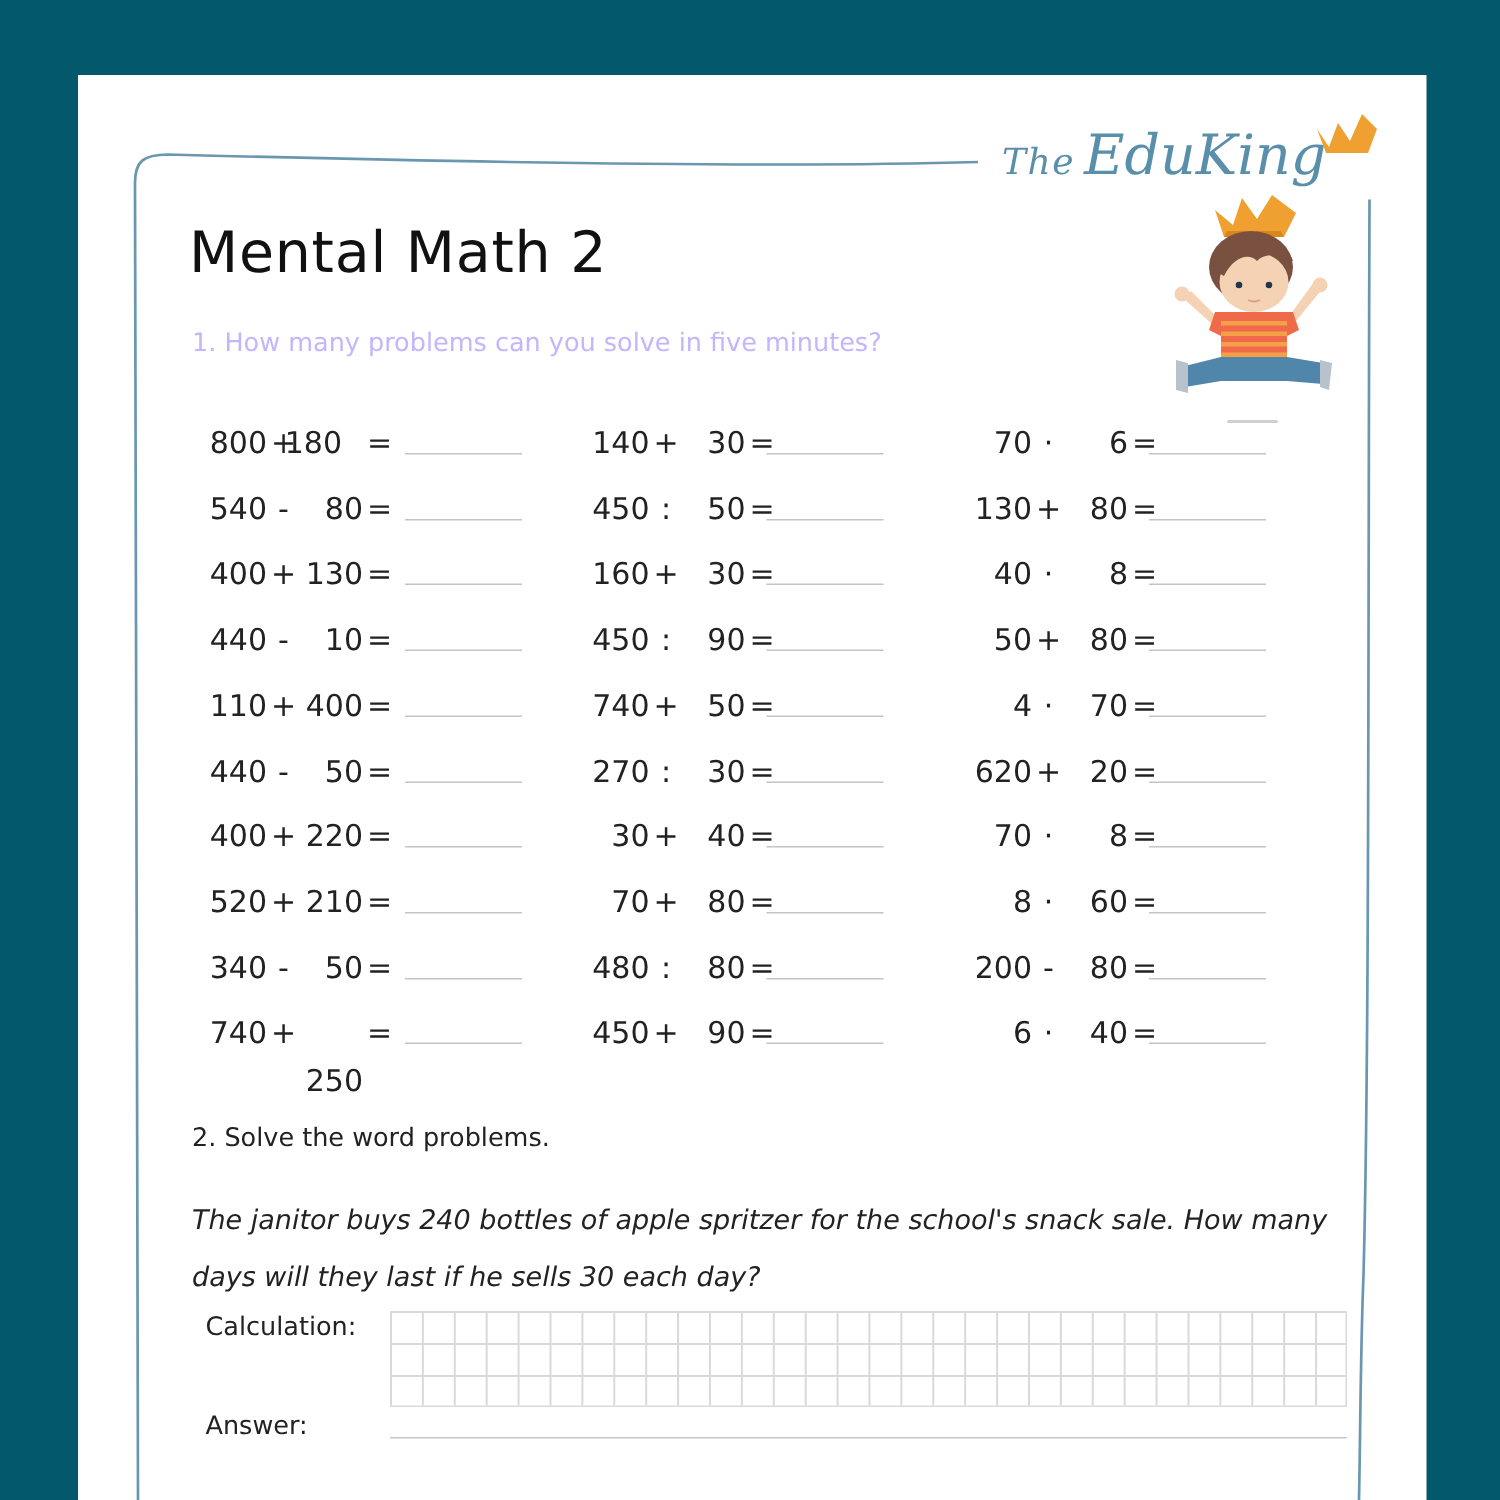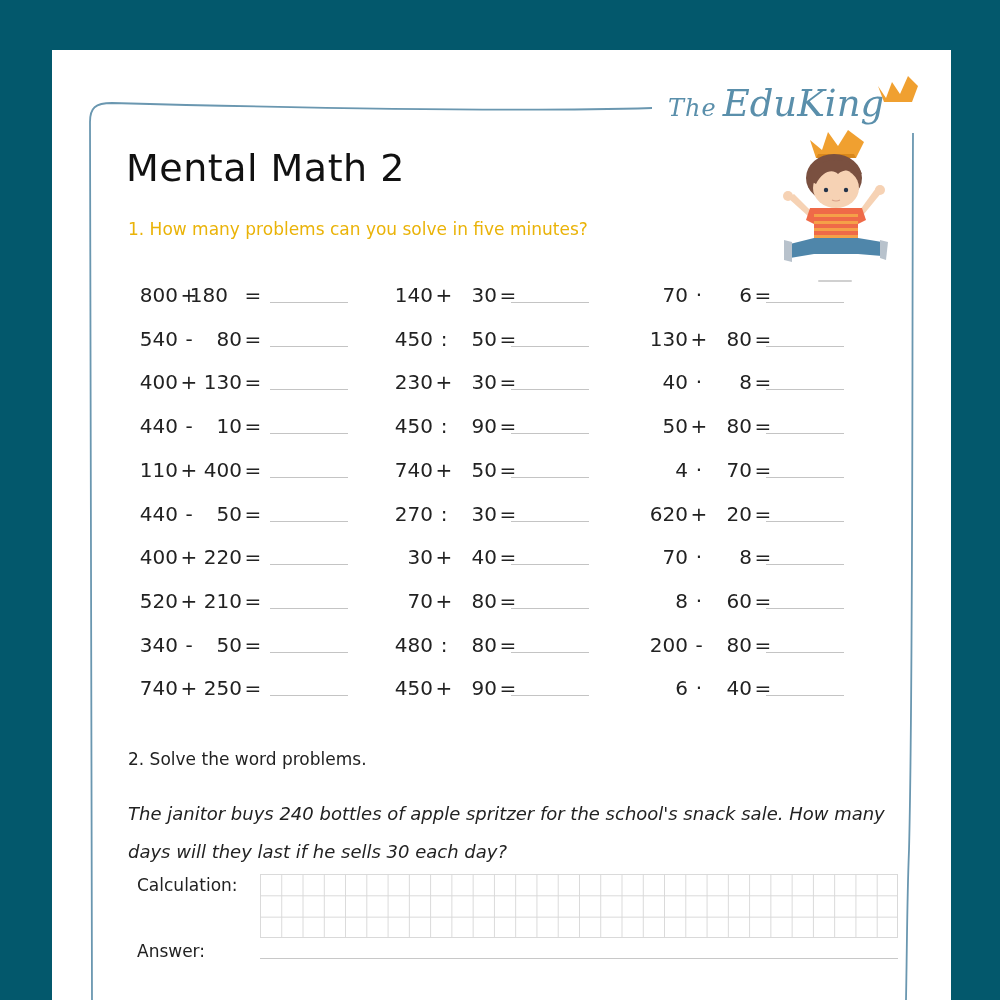--- a/index.html
+++ b/index.html
@@ -73,21 +73,21 @@
       font-weight: normal;
       letter-spacing: 0.5px;
       margin: 0;
       color: #111;
     }
     .q1 {
       position: absolute;
       left: 128px;
       top: 219px;
       font-size: 17px;
-      color: #eab308;
+      color: #c4b5fd;
     }
     .problems {
       position: absolute;
       left: 0;
       top: 0;
     }
     .prob {
       position: absolute;
       height: 30px;
       font-size: 20px;
@@ -278,40 +278,40 @@
     <div class="prob" style="left: 136px; top: 629.6px; width: 215px;">
       <span class="a" style="left: -6px;">340</span>
       <span class="op" style="left: 42px;">-</span>
       <span class="b" style="left: 58px;">50</span>
       <span class="eq" style="left: 108px;">=</span>
       <span class="blank" style="left: 134px;"></span>
     </div>
     <div class="prob" style="left: 136px; top: 673.3px; width: 215px;">
       <span class="a" style="left: -6px;">740</span>
       <span class="op" style="left: 42px;">+</span>
-      <span class="b" style="left: 58px;">250</span>
+      <span class="b" style="left: 58px; margin-top: 32px;">250</span>
       <span class="eq" style="left: 108px;">=</span>
       <span class="blank" style="left: 134px;"></span>
     </div>
     <div class="prob" style="left: 391px; top: 280px; width: 215px;">
       <span class="a" style="left: -6px;">140</span>
       <span class="op" style="left: 42px;">+</span>
       <span class="b" style="left: 58px;">30</span>
       <span class="eq" style="left: 108px;">=</span>
       <span class="blank" style="left: 120px;"></span>
     </div>
     <div class="prob" style="left: 391px; top: 323.7px; width: 215px;">
       <span class="a" style="left: -6px;">450</span>
       <span class="op" style="left: 42px;">:</span>
       <span class="b" style="left: 58px;">50</span>
       <span class="eq" style="left: 108px;">=</span>
       <span class="blank" style="left: 120px;"></span>
     </div>
     <div class="prob" style="left: 391px; top: 367.4px; width: 215px;">
-      <span class="a" style="left: -6px;">230</span>
+      <span class="a" style="left: -6px;">160</span>
       <span class="op" style="left: 42px;">+</span>
       <span class="b" style="left: 58px;">30</span>
       <span class="eq" style="left: 108px;">=</span>
       <span class="blank" style="left: 120px;"></span>
     </div>
     <div class="prob" style="left: 391px; top: 411.1px; width: 215px;">
       <span class="a" style="left: -6px;">450</span>
       <span class="op" style="left: 42px;">:</span>
       <span class="b" style="left: 58px;">90</span>
       <span class="eq" style="left: 108px;">=</span>

